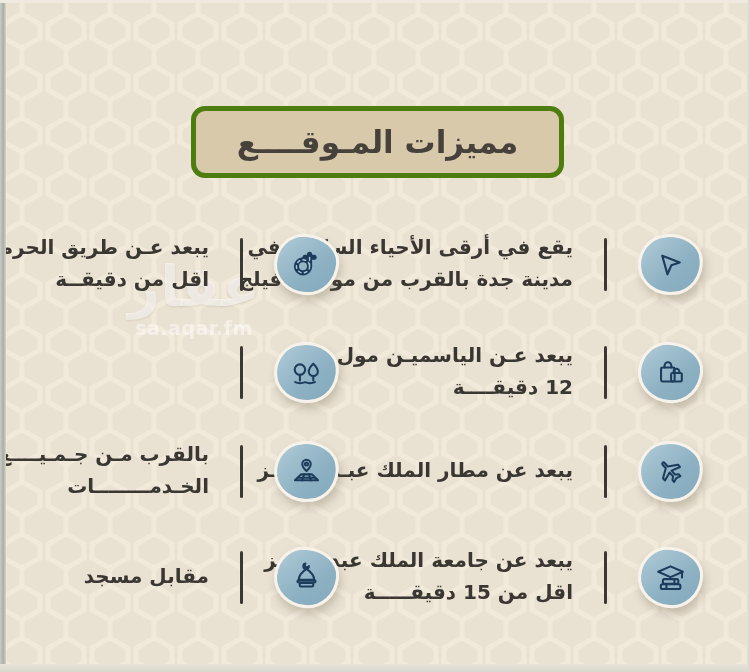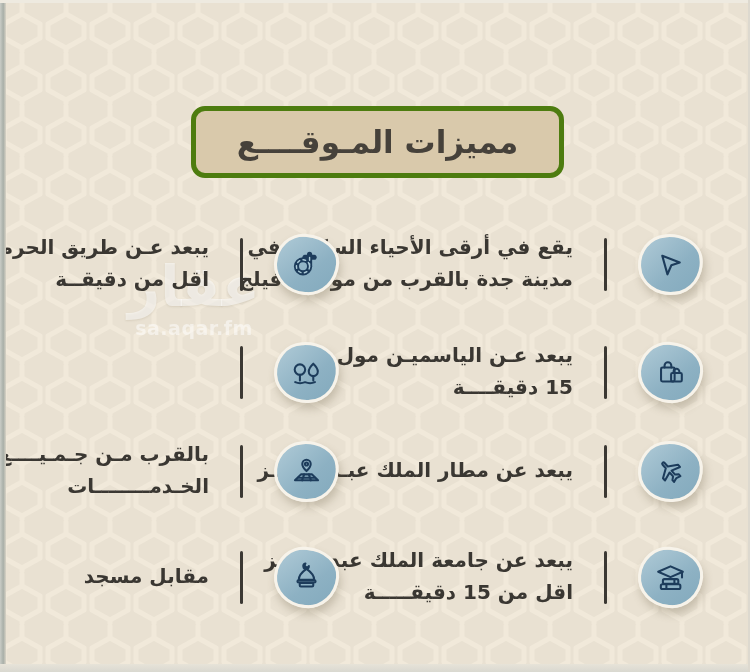--- a/index.html
+++ b/index.html
@@ -99,21 +99,21 @@
       <svg viewBox="0 0 36 36" fill="none" stroke="#1d3c5b" stroke-width="2" stroke-linecap="round" stroke-linejoin="round">
         <path d="M12.2 13.2v-1.8a3.3 3.3 0 0 1 6.6 0v1.8"></path>
         <rect x="8.8" y="13.2" width="13.2" height="13.6" rx="1.4"></rect>
         <path d="M21 18.4v-1.2a2.8 2.8 0 0 1 5.6 0v1.2"></path>
         <rect x="18.6" y="18.4" width="10.4" height="8.4" rx="1.3"></rect>
       </svg>
     </div>
     <div class="divider"></div>
     <div class="feature-text">
       <span class="line">يبعد عـن الياسميـن مول</span>
-      <span class="line">15 دقيقــــة</span>
+      <span class="line">12 دقيقــــة</span>
     </div>
   </div>
 
   <div class="feature col-right row3">
     <div class="icon-blob t3">
       <svg viewBox="0 0 36 36" fill="none" stroke="#1d3c5b" stroke-width="2" stroke-linecap="round" stroke-linejoin="round">
         <g transform="rotate(-42 18 18)">
           <path d="M16.7 8c0-1.9 2.6-1.9 2.6 0v4.6l8.5 5.4v2.9l-8.5-2.8v5.1l2.9 2.3v2.3L18 26.6l-4.2 1.2v-2.3l2.9-2.3v-5.1l-8.5 2.8v-2.9l8.5-5.4z"></path>
         </g>
       </svg>

